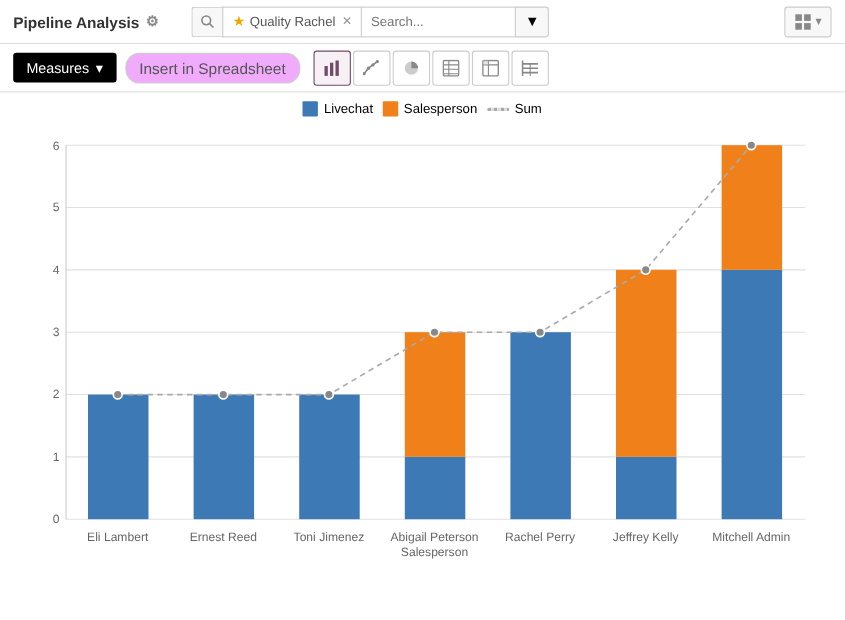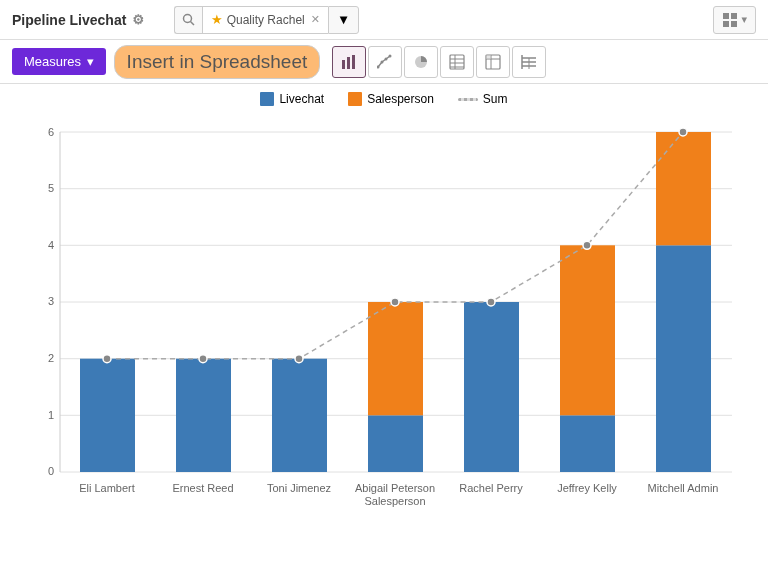--- a/index.html
+++ b/index.html
@@ -40,75 +40,76 @@
       display: flex; align-items: center; font-size: 13px;
     }
 
     
     .toolbar {
       display: flex; align-items: center; height: 44px;
       border-bottom: 1px solid #ddd; padding: 0 12px; gap: 8px;
       background: #fff;
     }
     .measures-btn {
-      background: #6d28d9; color: #fff; border: none;
+      background: #000000; color: #fff; border: none;
       padding: 6px 12px; border-radius: 3px; cursor: pointer;
       font-size: 13px; display: flex; align-items: flex-end; gap: 6px;
     }
     .insert-btn {
-      background: #fdba74; color: #555; border: 1px solid #ccc;
-      padding: 5px 12px; border-radius: 13px; cursor: pointer; font-size: 19px;
+      background: #f0abfc; color: #555; border: 1px solid #ccc;
+      padding: 5px 12px; border-radius: 13px; cursor: pointer; font-size: 14px;
     }
     .chart-type-btns { display: flex; gap: 2px; margin-left: 4px; }
     .chart-btn {
       border: 1px solid #ccc; background: #fff; padding: 5px 8px;
       cursor: pointer; border-radius: 3px; color: #555; font-size: 14px;
       display: flex; align-items: center; height: 32px;
     }
     .chart-btn.active { border-color: #714b67; color: #714b67; background: #f7f0f5; }
 
     
     .chart-area { padding: 8px 12px 4px 12px; position: relative; }
 
     
     .legend {
       display: flex; align-items: center; justify-content: center;
-      gap: 24px; margin-bottom: 6px; font-size: 12px;
+      gap: 9px; margin-bottom: 6px; font-size: 12px;
     }
     .legend-item { display: flex; align-items: center; gap: 5px; }
     .legend-box { width: 14px; height: 14px; border-radius: 1px; }
     .legend-livechat { background: #3d7ab5; }
     .legend-appointment { background: #f0801a; }
     .legend-sum { background: repeating-linear-gradient(90deg, #aaa 0px, #aaa 3px, #ddd 3px, #ddd 6px); height: 3px; width: 20px; border-radius: 2px; }
 
     
     .chart-svg-container { width: 100%; }
     svg { display: block; }
   </style>
 </head>
 <body>
 
 <div class="top-bar">
   <div class="page-title">
-    <span>Pipeline Livechat</span>
+    <span>Pipeline Analysis</span>
     <span class="gear-icon">⚙</span>
   </div>
 
   <div class="search-area">
     <button class="search-icon-btn">
       <svg width="13" height="13" viewBox="0 0 13 13" fill="none">
         <circle cx="5.5" cy="5.5" r="4" stroke="#888" stroke-width="1.5"></circle>
         <line x1="8.5" y1="8.5" x2="12" y2="12" stroke="#888" stroke-width="1.5"></line>
       </svg>
     </button>
     <div class="favorite-chip">
       <span class="favorite-star">★</span>
       <span>Quality Rachel</span>
       <span class="chip-close">✕</span>
     </div>
+    <input class="search-input" type="text" placeholder="Search..." style="">
     <button class="search-dropdown-btn">
       <span>▼</span>
     </button>
   </div>
 
   <div class="top-bar-spacer"></div>
 
   <button class="view-icon-btn">
     <svg width="16" height="16" viewBox="0 0 16 16">
       <rect x="1" y="1" width="6" height="6" fill="#888"></rect>

